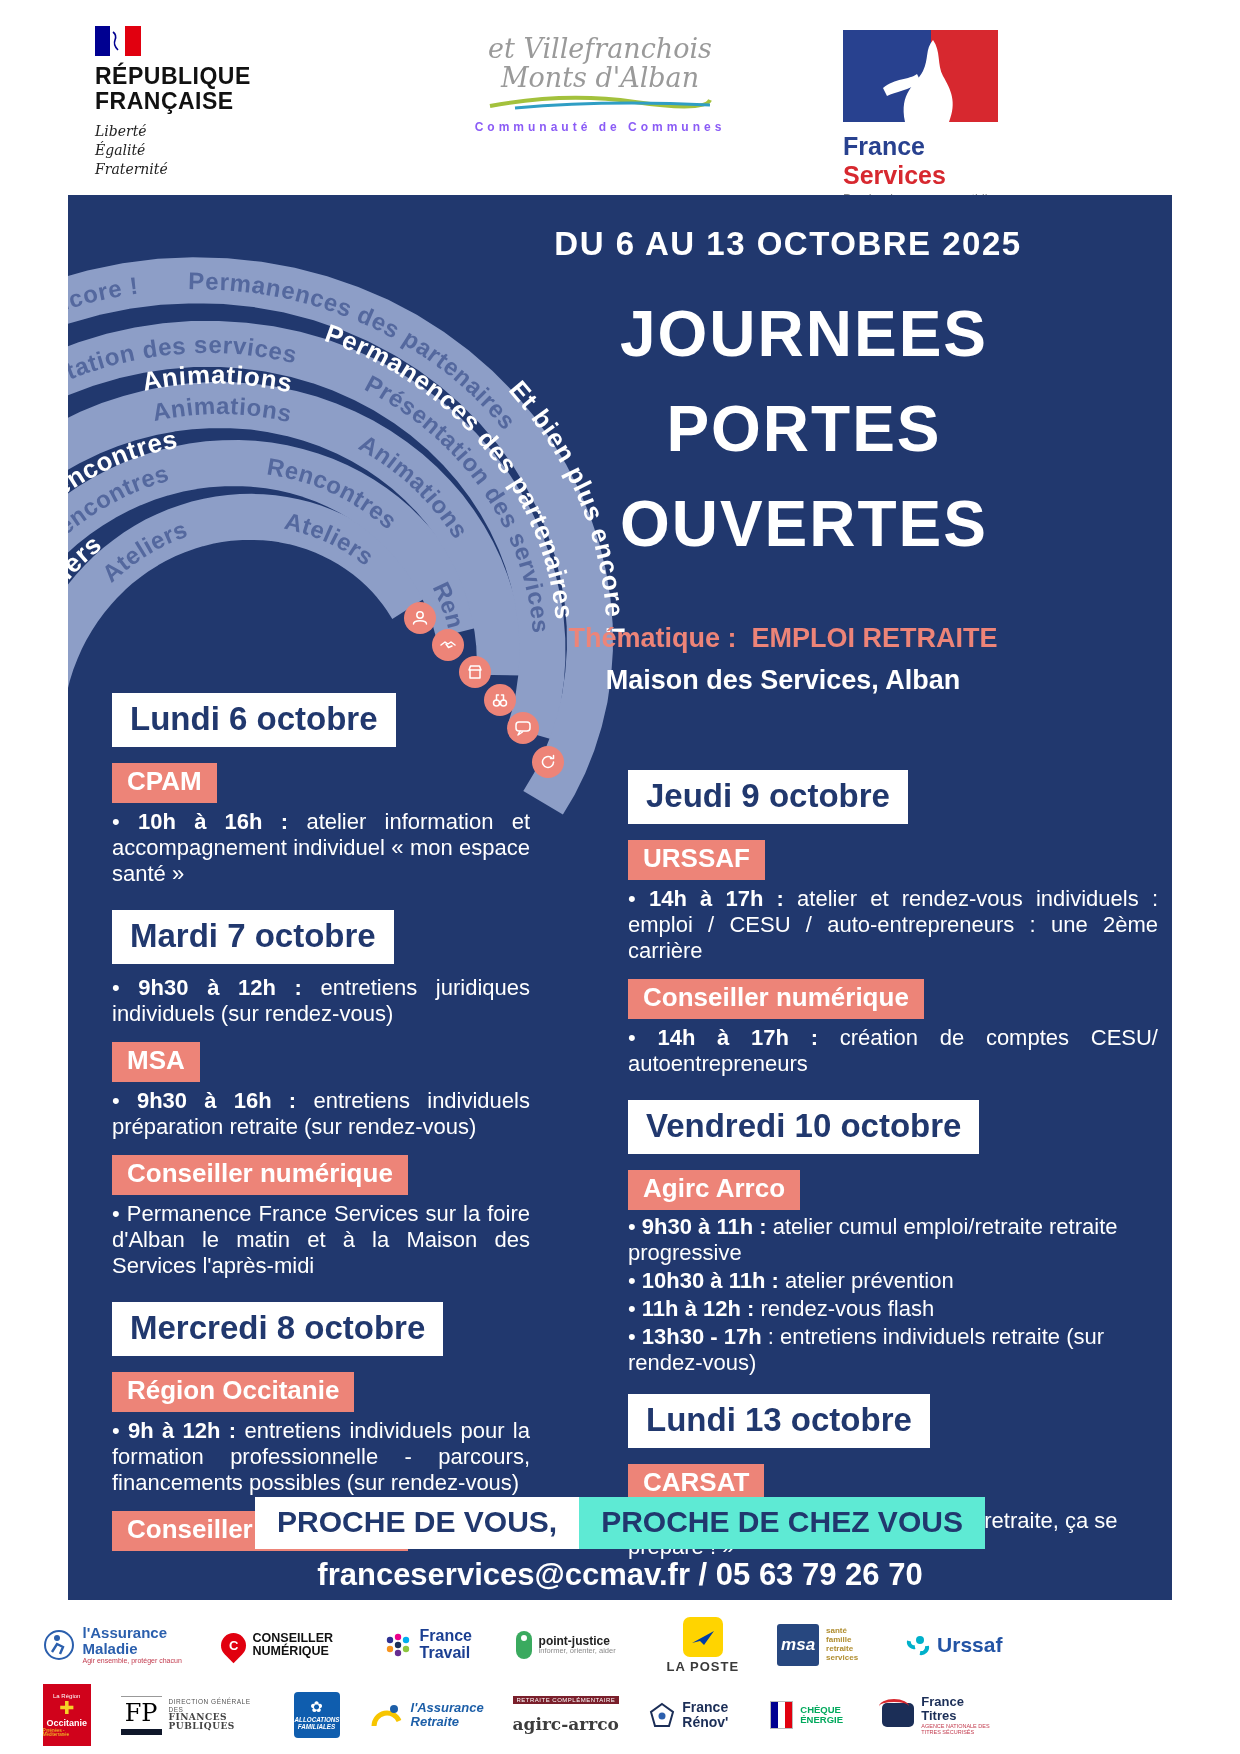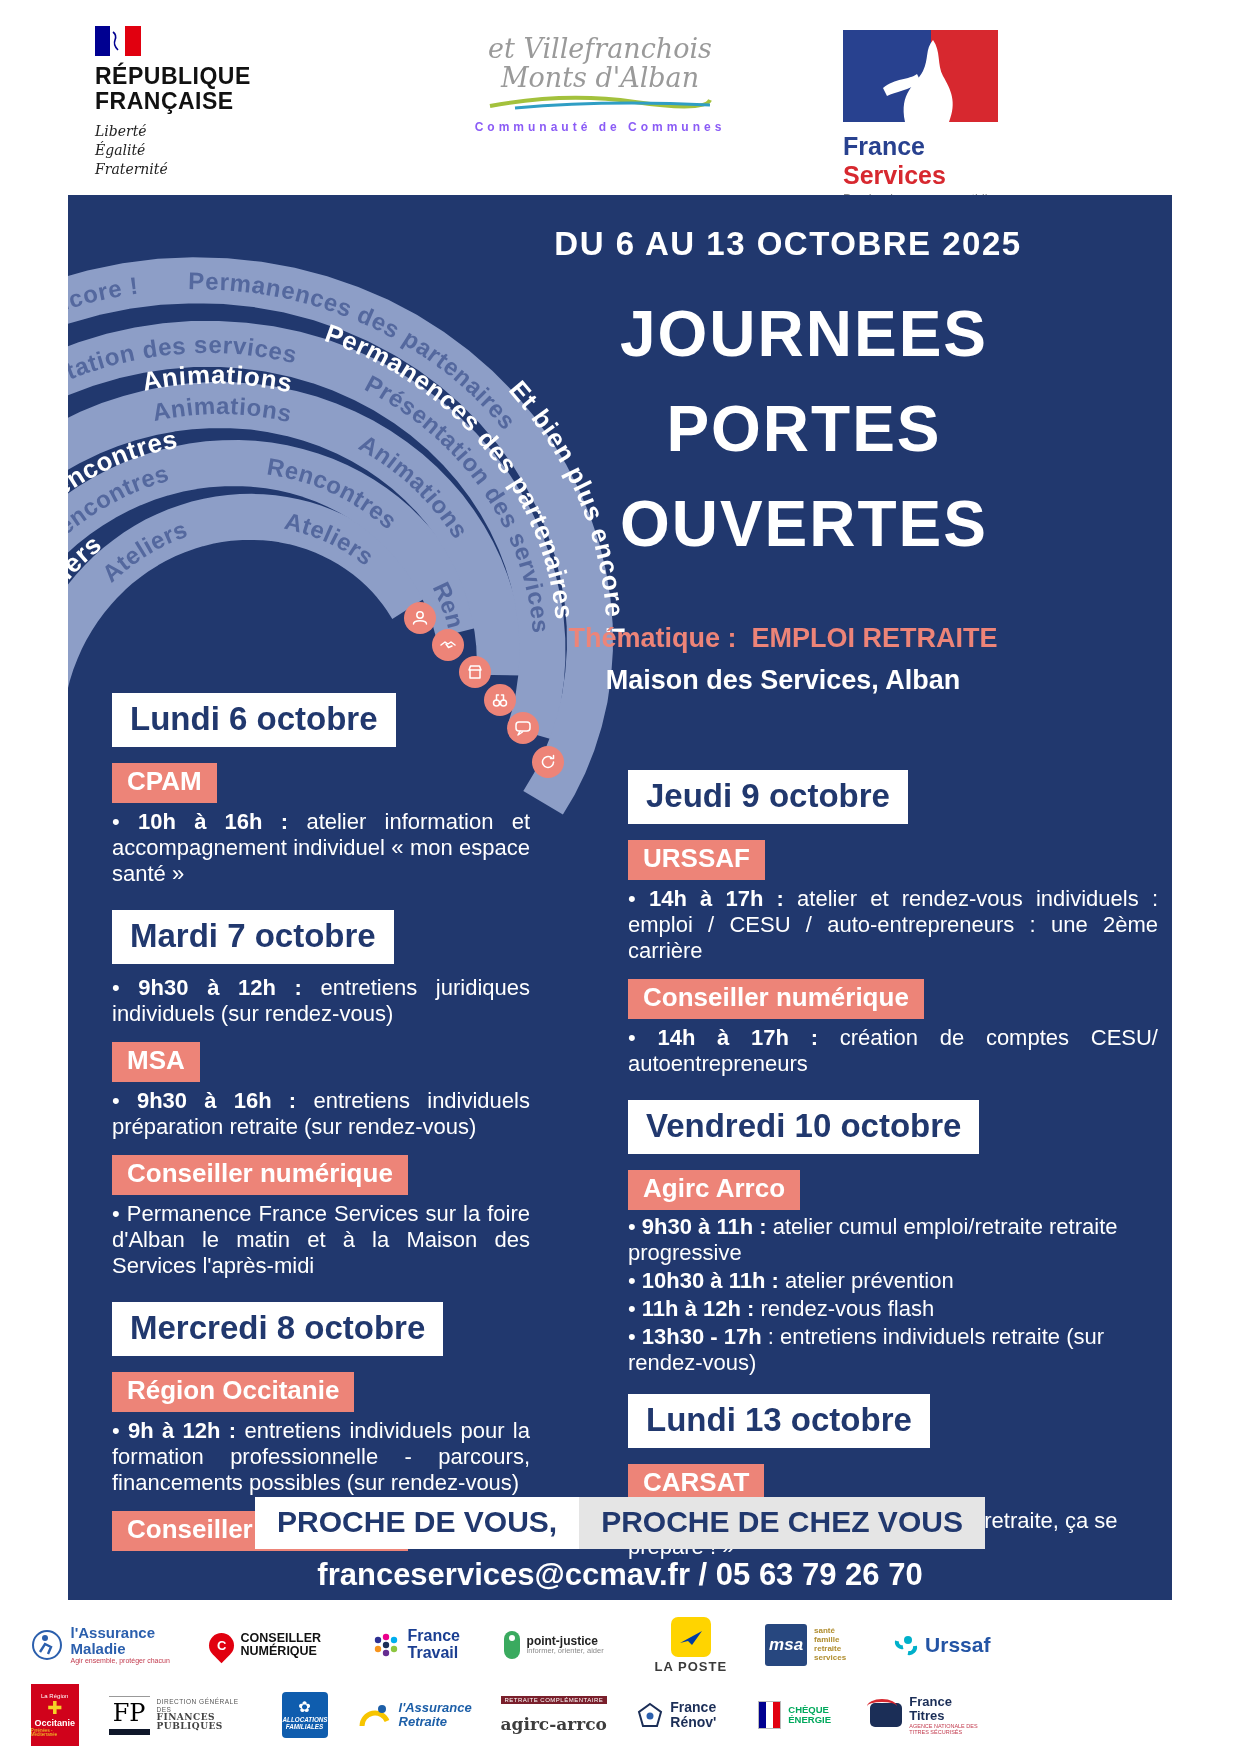--- a/index.html
+++ b/index.html
@@ -52,26 +52,26 @@
   .org-box{display:inline-block;background:#ED8478;color:#fff;font-size:26px;font-weight:700;
            padding:3px 15px 6px;margin:8px 0 3px;}
   .bullet{color:#fff;font-size:22px;line-height:26px;margin:3px 0 7px;text-align:justify;}
   .bullet.nojust{text-align:left;margin:1px 0 2px;}
   .btime{font-weight:700;}
   .btime:empty{display:none;}
 
   .banner{position:absolute;top:1302px;left:0;width:100%;text-align:center;white-space:nowrap;}
   .banner .bx{display:inline-block;font-size:30px;font-weight:700;color:#21386E;padding:8px 22px 10px;}
   .banner .bx-white{background:#fff;}
-  .banner .bx-salmon{background:#e5e5e5;}
+  .banner .bx-salmon{background:#5eead4;}
   .contact{position:absolute;top:1362px;left:0;width:100%;text-align:center;color:#fff;
            font-size:31px;font-weight:700;}
 
   
-  .footer{position:absolute;left:4px;top:1600px;width:1012px;height:154px;background:#fff;}
+  .footer{position:absolute;left:16px;top:1600px;width:1012px;height:154px;background:#fff;}
   .prow{display:flex;justify-content:center;align-items:center;}
   .prow1{gap:38px;margin-top:14px;height:62px;}
   .prow2{gap:30px;margin-top:8px;height:62px;}
   .partner{display:flex;align-items:center;gap:7px;}
   .pl-name{font-weight:700;line-height:1.05;}
   .pl-sub{line-height:1.1;}
   .pl-sub:empty{display:none;}
 
   .pn-blue{color:#2b5fad;font-size:15px;width:92px;}
   .ps-tiny{color:#c23b4e;font-size:7px;width:100px;}

